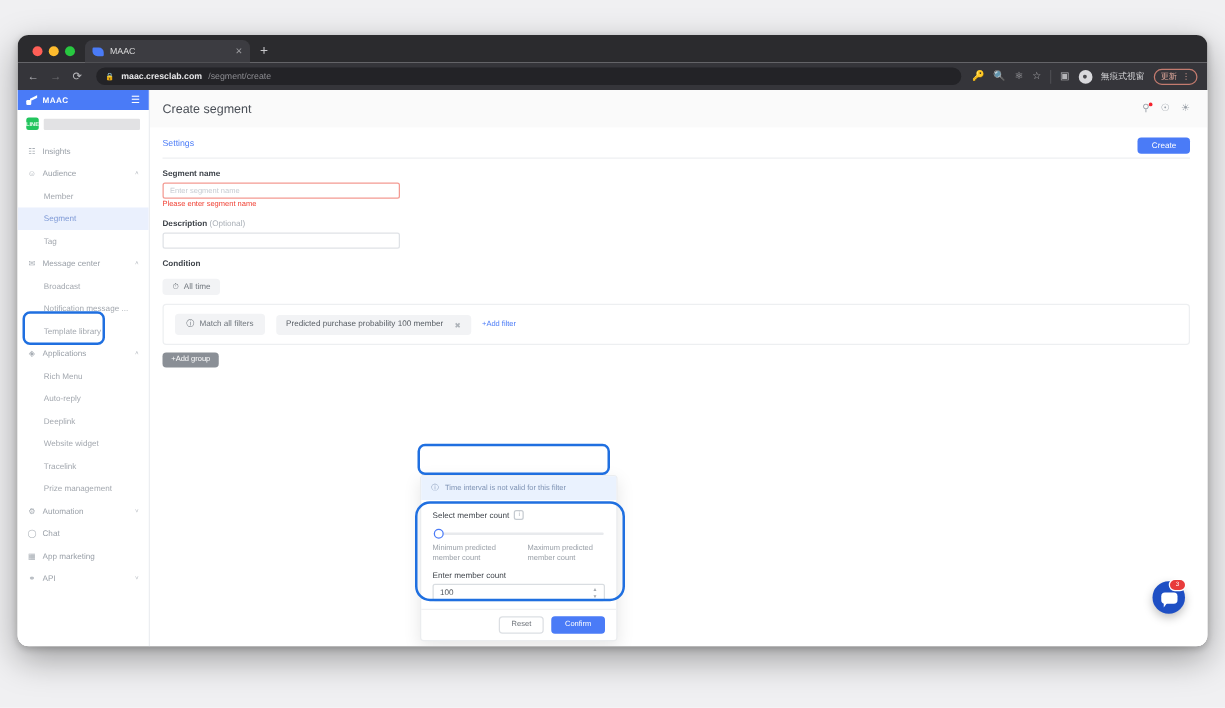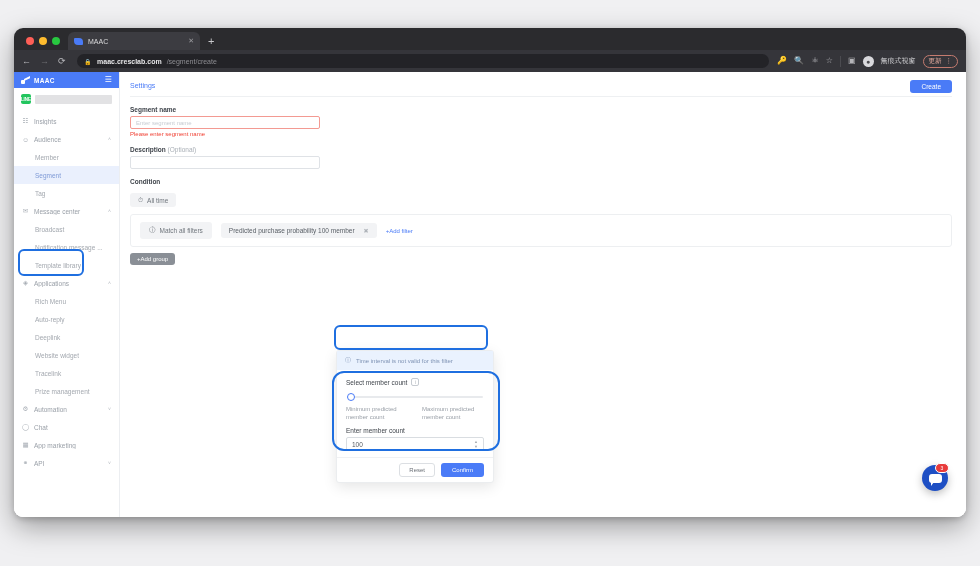--- a/index.html
+++ b/index.html
@@ -263,20 +263,28 @@
           <span class="ico">⚭</span>
           <span class="lbl">API</span>
           <span class="chev">˅</span>
         </div>
       </div>
 
       <div class="hl" id="hl-tag"></div>
     </div>
 
     <div class="main">
+      <div class="topbar">
+        <span class="page-title">Create segment</span>
+        <span class="top-icons">
+          <span class="ti">⚲<span class="reddot"></span></span>
+          <span class="ti">☉</span>
+          <span class="ti">☀</span>
+        </span>
+      </div>
 
       <div class="content">
         <div class="c-inner">
 
           <div class="tabs-row">
             <span class="tab-link">Settings</span>
             <button class="btn-create">Create</button>
           </div>
           <div class="hr"></div>
 

